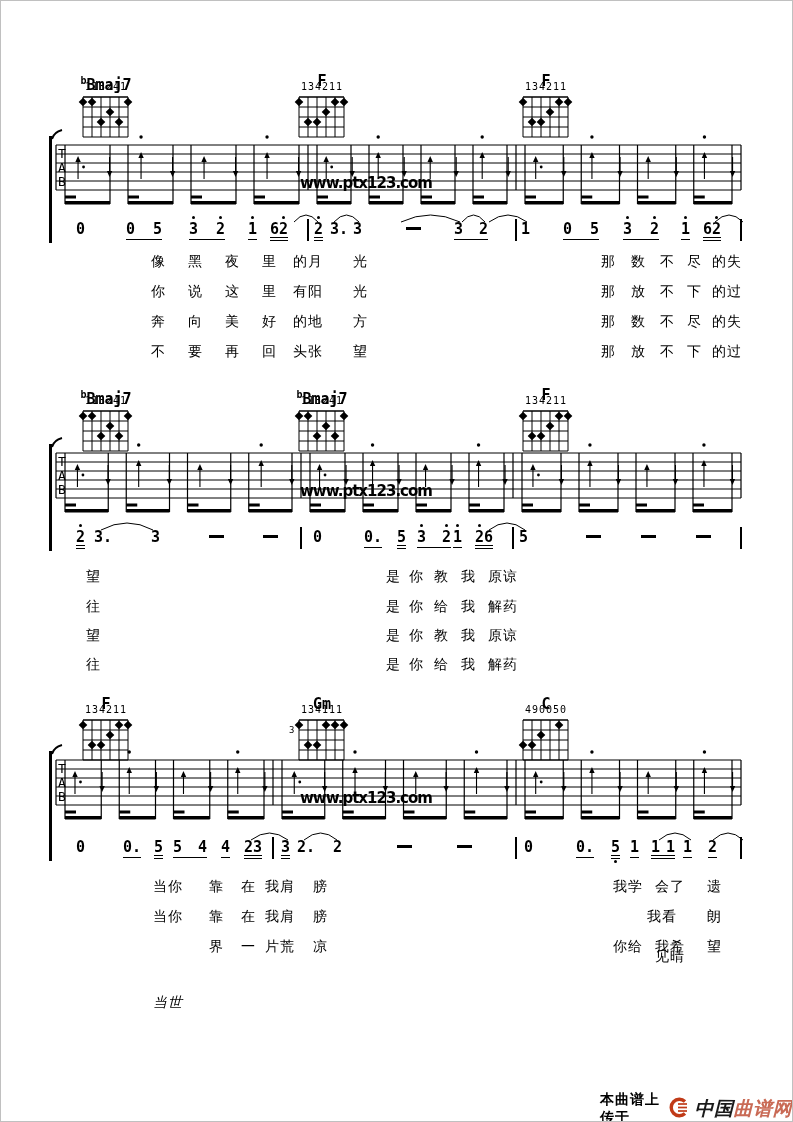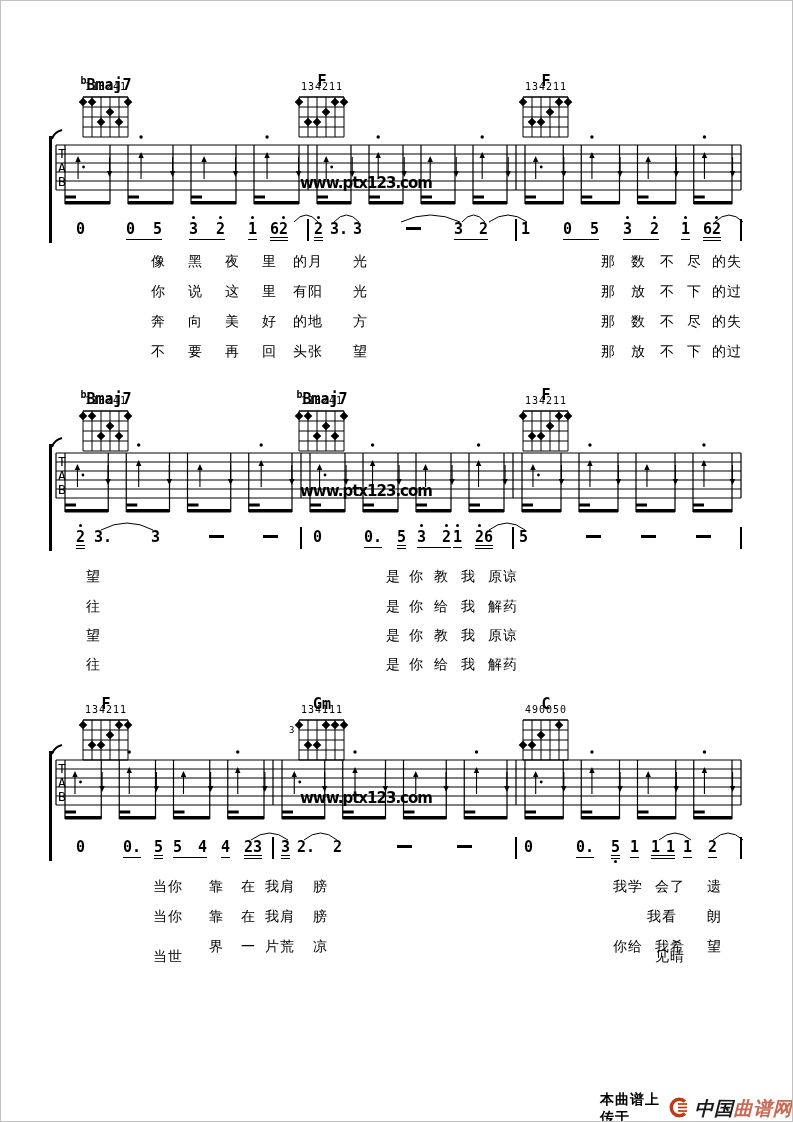--- a/index.html
+++ b/index.html
@@ -754,21 +754,21 @@
     <span class="lyr" style="left: 654px; top: 878px;">会了</span>
     <span class="lyr" style="left: 706px; top: 878px;">遗</span>
     <span class="lyr" style="left: 152px; top: 908px;">当你</span>
     <span class="lyr" style="left: 208px; top: 908px;">靠</span>
     <span class="lyr" style="left: 240px; top: 908px;">在</span>
     <span class="lyr" style="left: 264px; top: 908px;">我肩</span>
     <span class="lyr" style="left: 312px; top: 908px;">膀</span>
     <span class="lyr" style="left: 646px; top: 908px;">我看</span>
     <span class="lyr" style="left: 654px; top: 948px;">见晴</span>
     <span class="lyr" style="left: 706px; top: 908px;">朗</span>
-    <span class="lyr" style="left: 152px; top: 948px;">当世</span>
+    <span class="lyr" style="left: 152px; top: 994px; font-style: italic;">当世</span>
     <span class="lyr" style="left: 208px; top: 938px;">界</span>
     <span class="lyr" style="left: 240px; top: 938px;">一</span>
     <span class="lyr" style="left: 264px; top: 938px;">片荒</span>
     <span class="lyr" style="left: 312px; top: 938px;">凉</span>
     <span class="lyr" style="left: 612px; top: 938px;">你给</span>
     <span class="lyr" style="left: 654px; top: 938px;">我希</span>
     <span class="lyr" style="left: 706px; top: 938px;">望</span>
   </div>
 
 </body></html>

